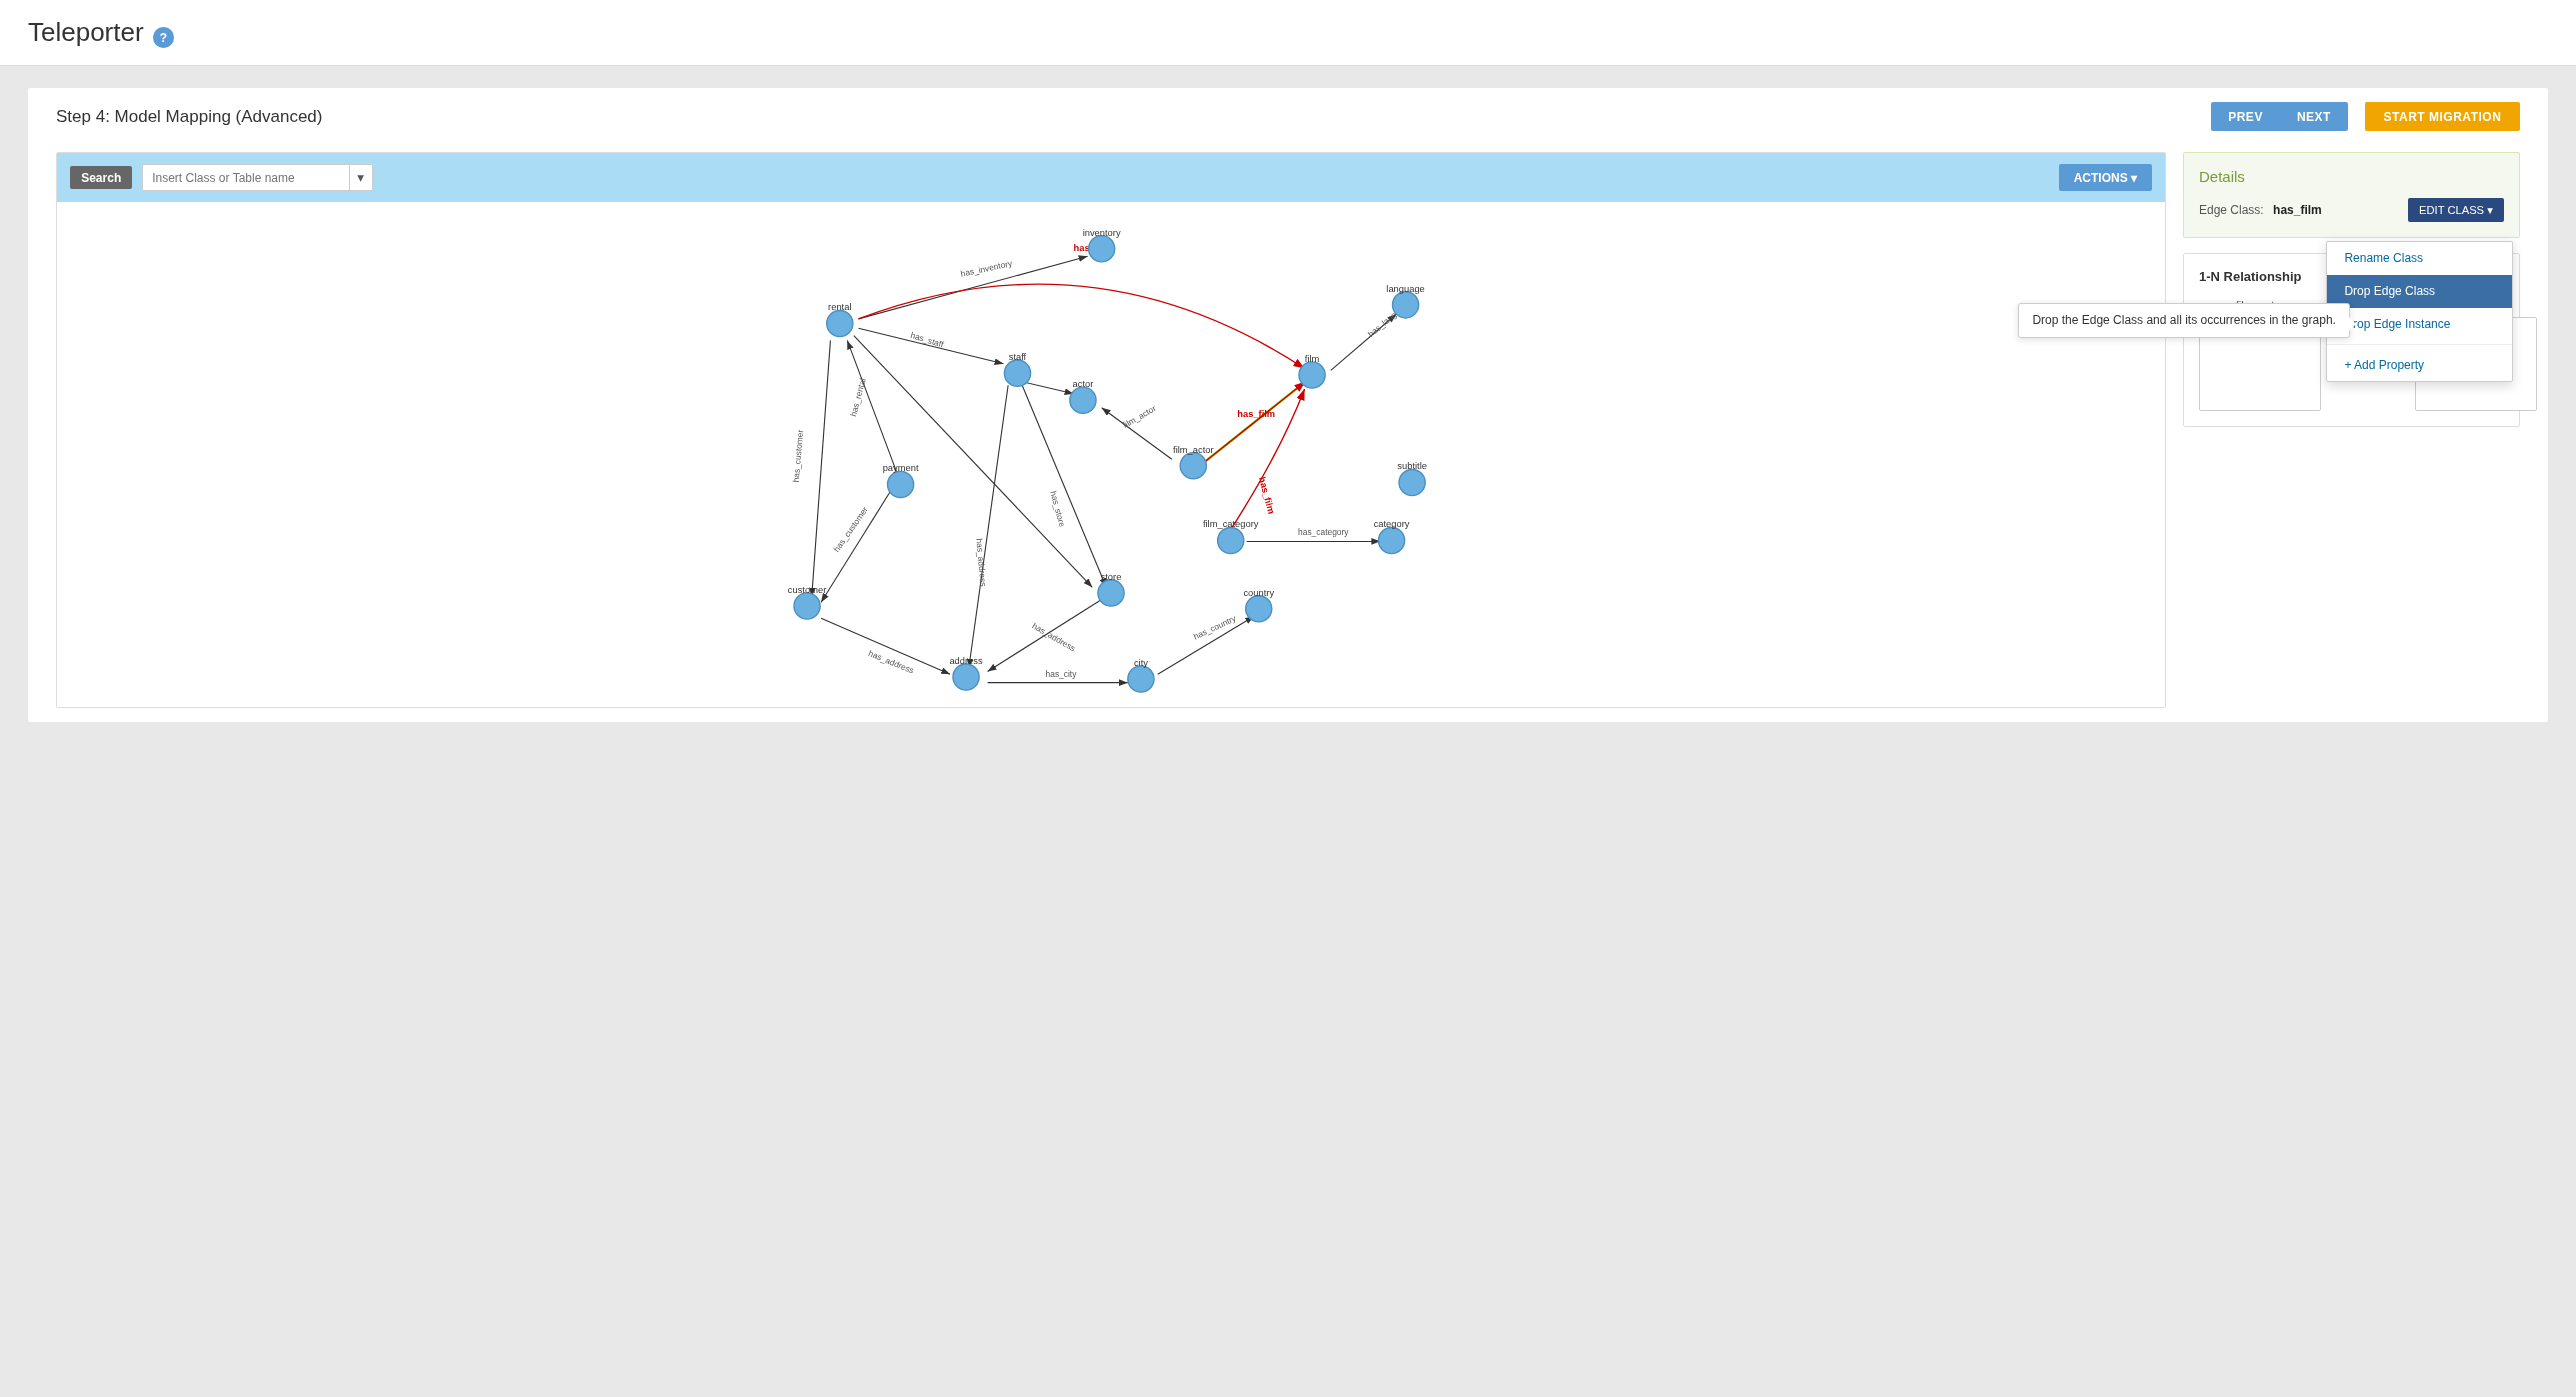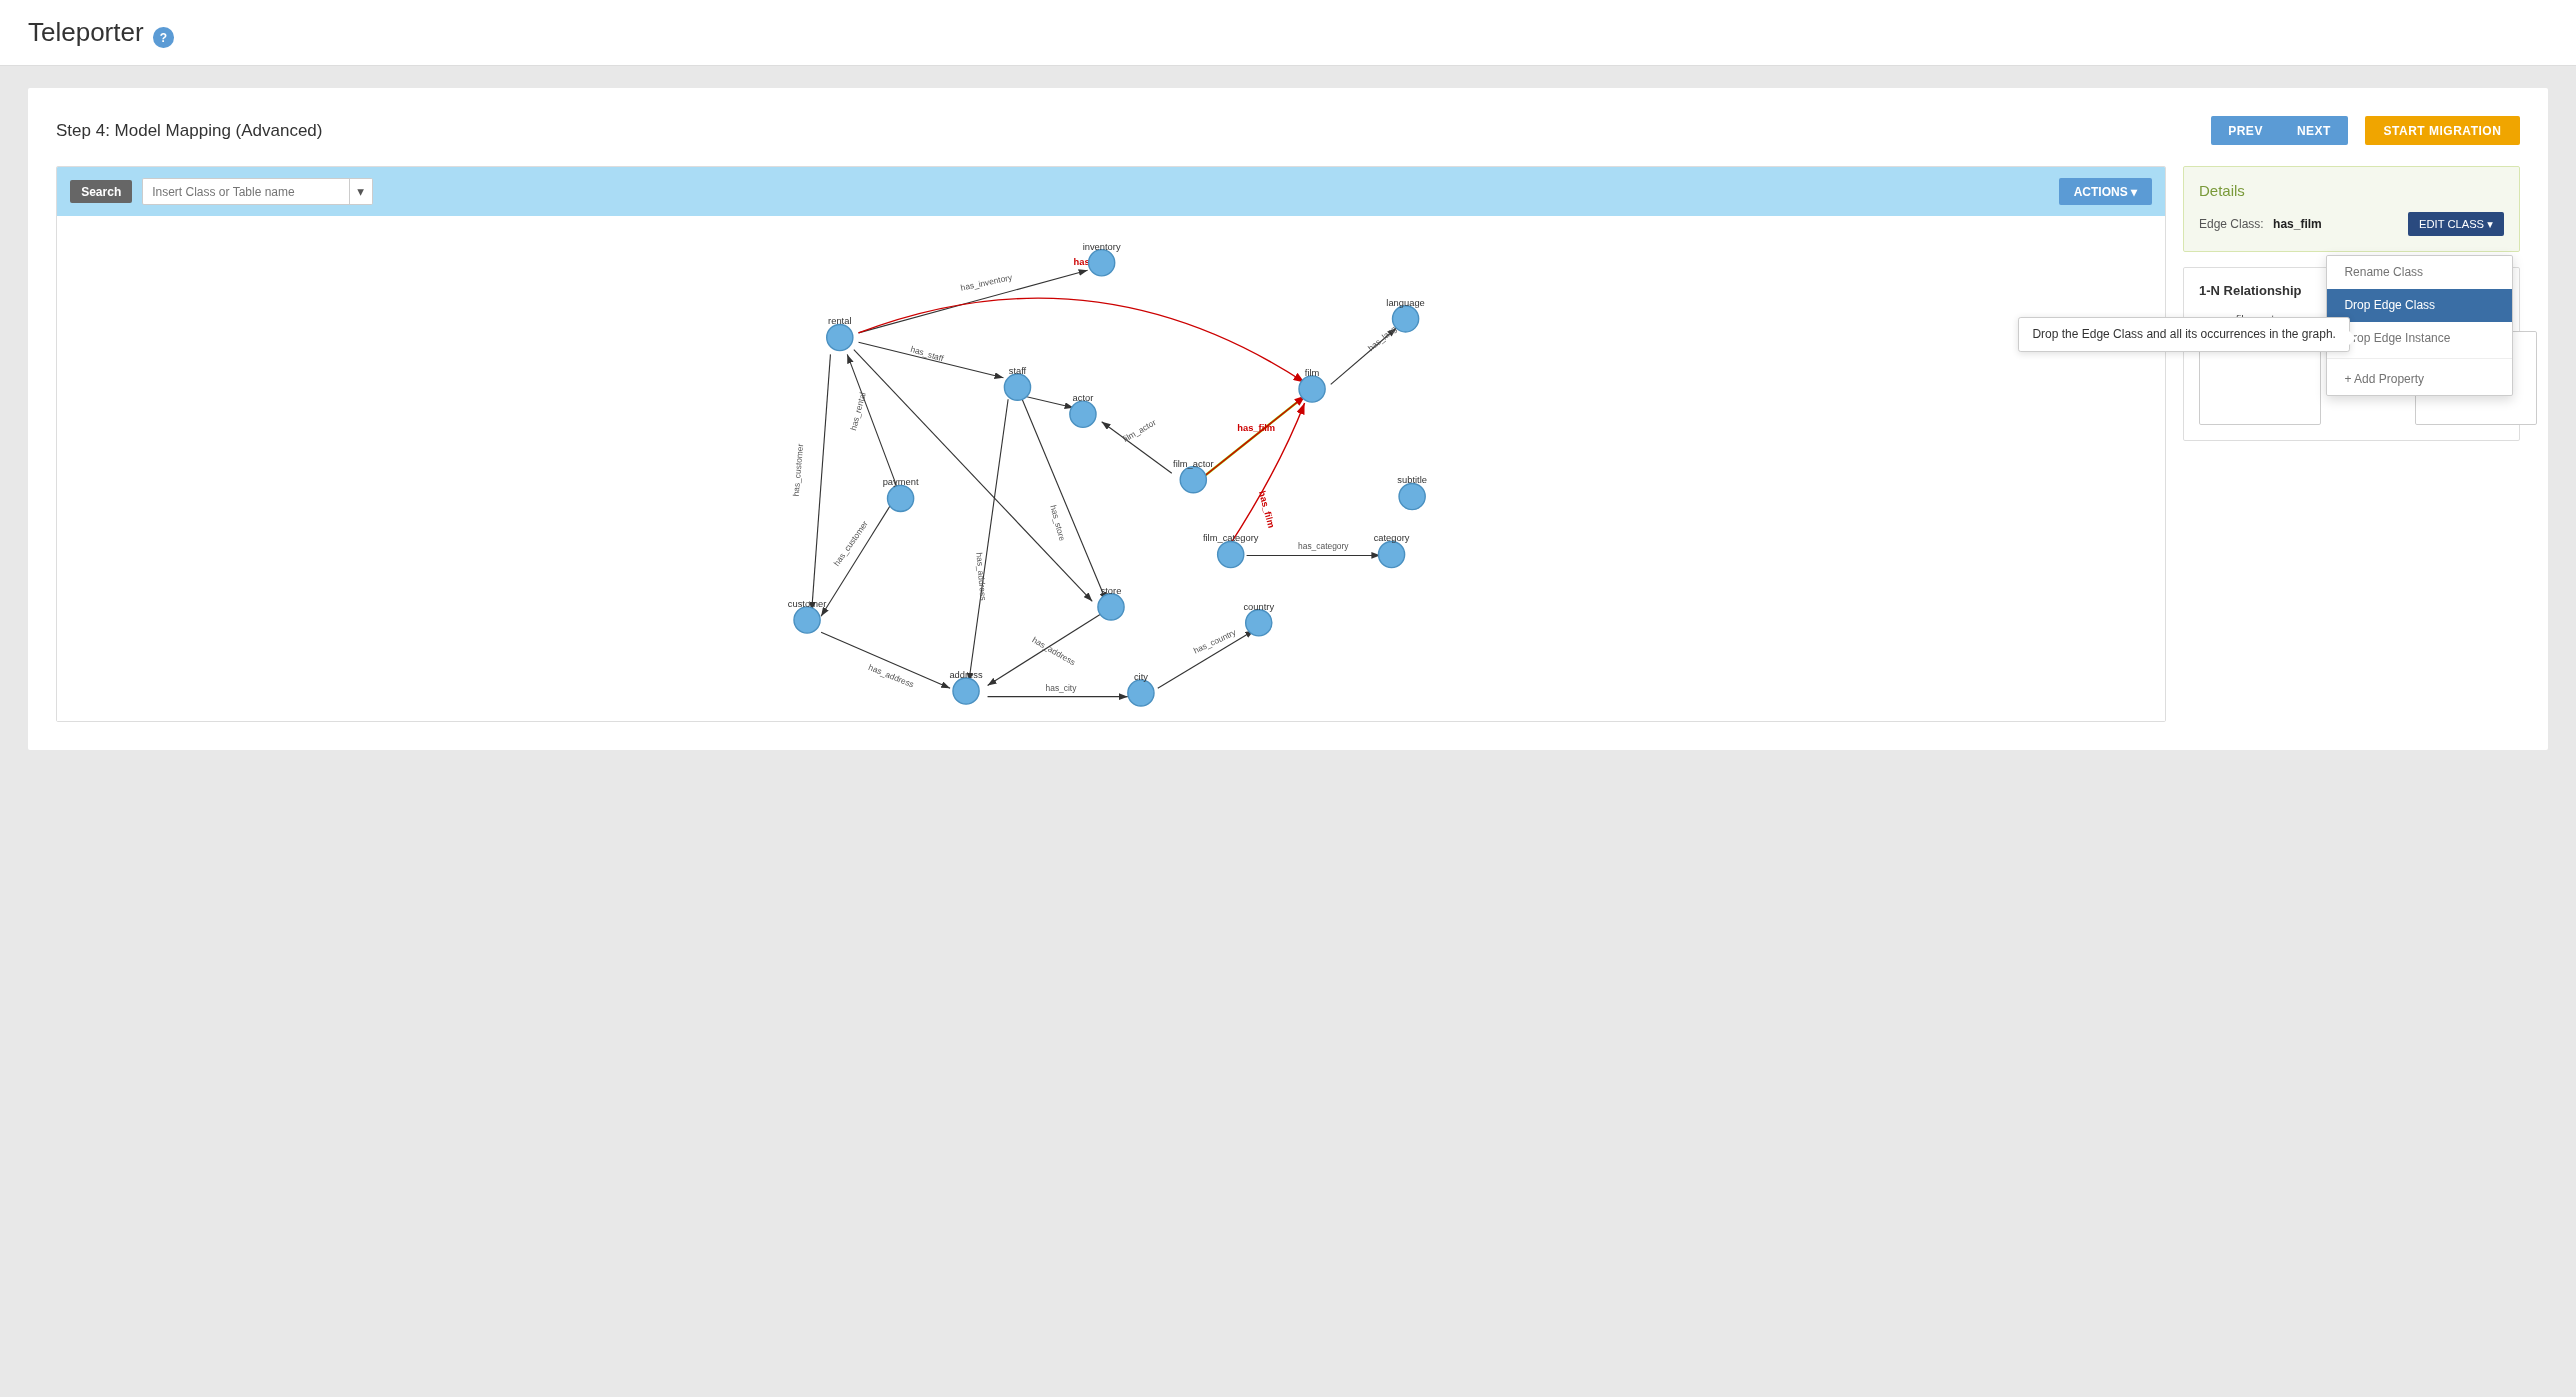--- a/index.html
+++ b/index.html
@@ -32,21 +32,21 @@
       font-weight: bold;
       cursor: pointer;
       flex-shrink: 0;
     }
     .main-content {
       padding: 22.4px 28px;
     }
     .step-panel {
       background: #fff;
       border-radius: 1.9px;
-      padding: 28px 28px;
+      padding: 14px 28px;
     }
     .step-header {
       display: flex;
       align-items: center;
       justify-content: space-between;
       margin-bottom: 20.6px;
     }
     .step-title {
       font-size: 17px;
       font-weight: 400;
@@ -214,21 +214,21 @@
       background: #fff;
       border: 0.9px solid #ccc;
       border-radius: 1.9px;
       box-shadow: 0 3.7px 11.2px rgba(0,0,0,0.15);
       min-width: 187px;
       z-index: 100;
     }
     .dropdown-menu-item {
       padding: 9.4px 17px;
       font-size: 12px;
-      color: #737373;
+      color: #0369a1;
       cursor: pointer;
       display: flex;
       align-items: center;
       gap: 7.5px;
     }
     .dropdown-menu-item.active {
       background: #3a6ea5;
       color: #fff;
     }
     .dropdown-divider {

